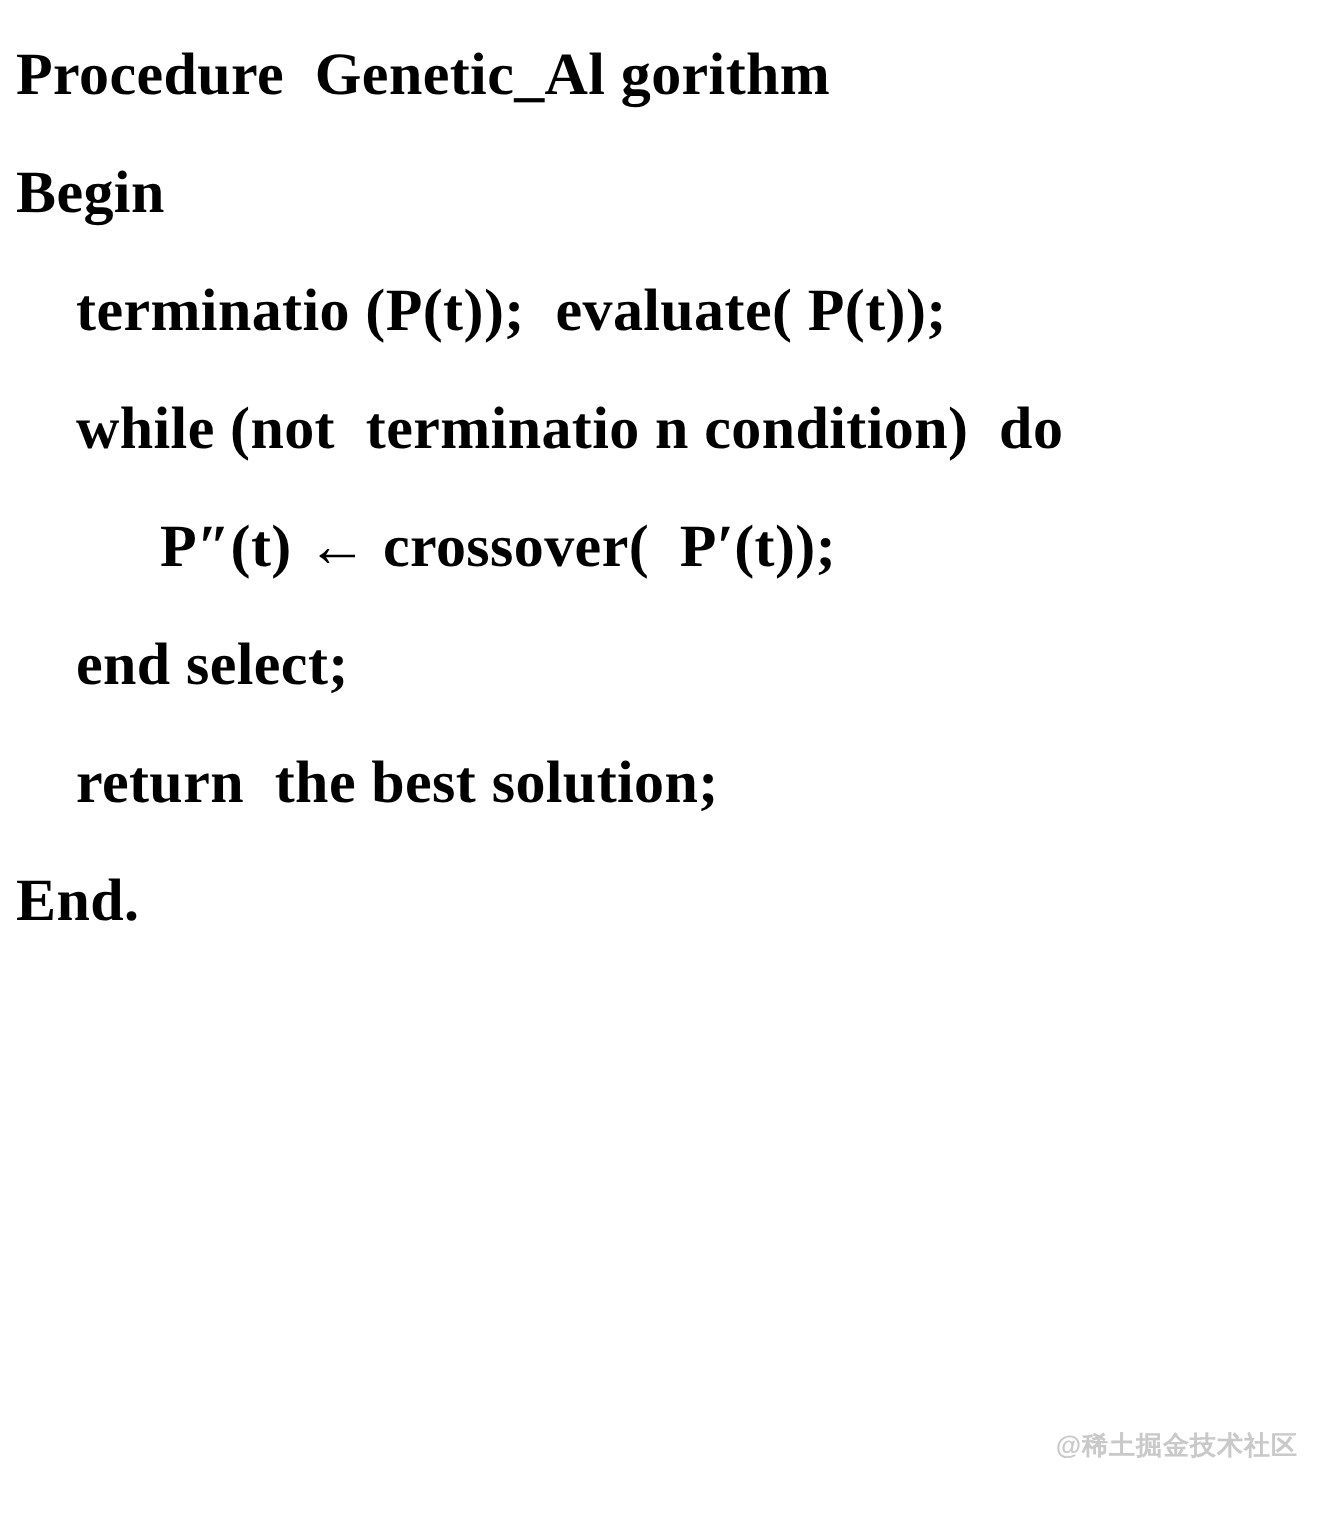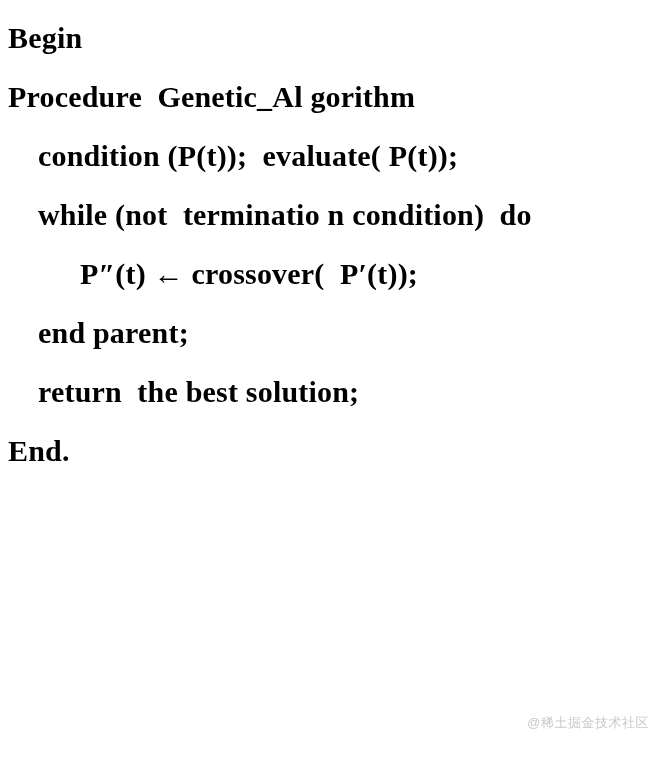--- a/index.html
+++ b/index.html
@@ -29,31 +29,31 @@
   }
   .indent-1 { padding-left: 30px; }
   .indent-2 { padding-left: 72px; }
   .watermark {
     position: absolute;
     right: 14px;
     bottom: 26px;
     font-family: "Liberation Sans", sans-serif;
     font-size: 13px;
     color: #c9c9c9;
-    font-weight: normal;
+    font-weight: bold;
     letter-spacing: 0.5px;
   }
 </style>
 </head>
 <body>
 
 <div class="pseudocode">
+  <div class="line">Procedure  Genetic_Al gorithm</div>
   <div class="line">Begin</div>
-  <div class="line">Procedure  Genetic_Al gorithm</div>
-  <div class="line indent-1">condition (P(t));  evaluate( P(t));</div>
+  <div class="line indent-1">terminatio (P(t));  evaluate( P(t));</div>
   <div class="line indent-1">while (not  terminatio n condition)  do</div>
   <div class="line indent-2">P″(t) ← crossover(  P′(t));</div>
-  <div class="line indent-1">end parent;</div>
+  <div class="line indent-1">end select;</div>
   <div class="line indent-1">return  the best solution;</div>
   <div class="line">End.</div>
 </div>
 
 <div class="watermark">@稀土掘金技术社区</div>
 
 </body></html>

